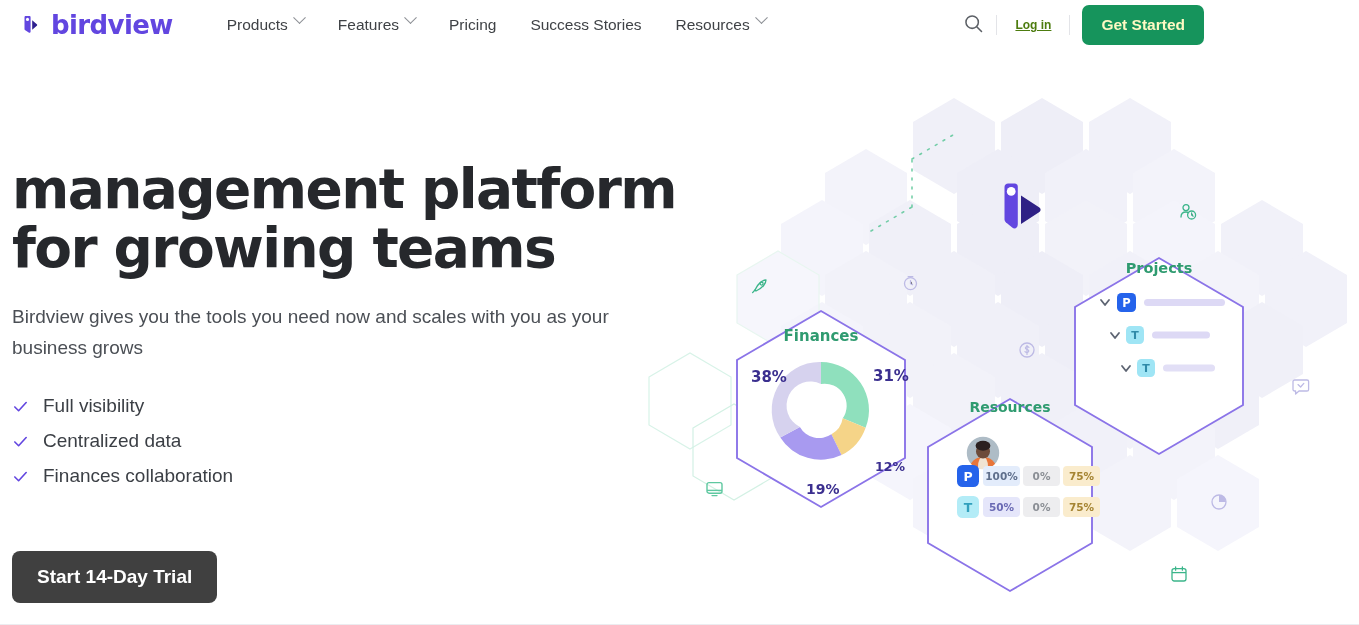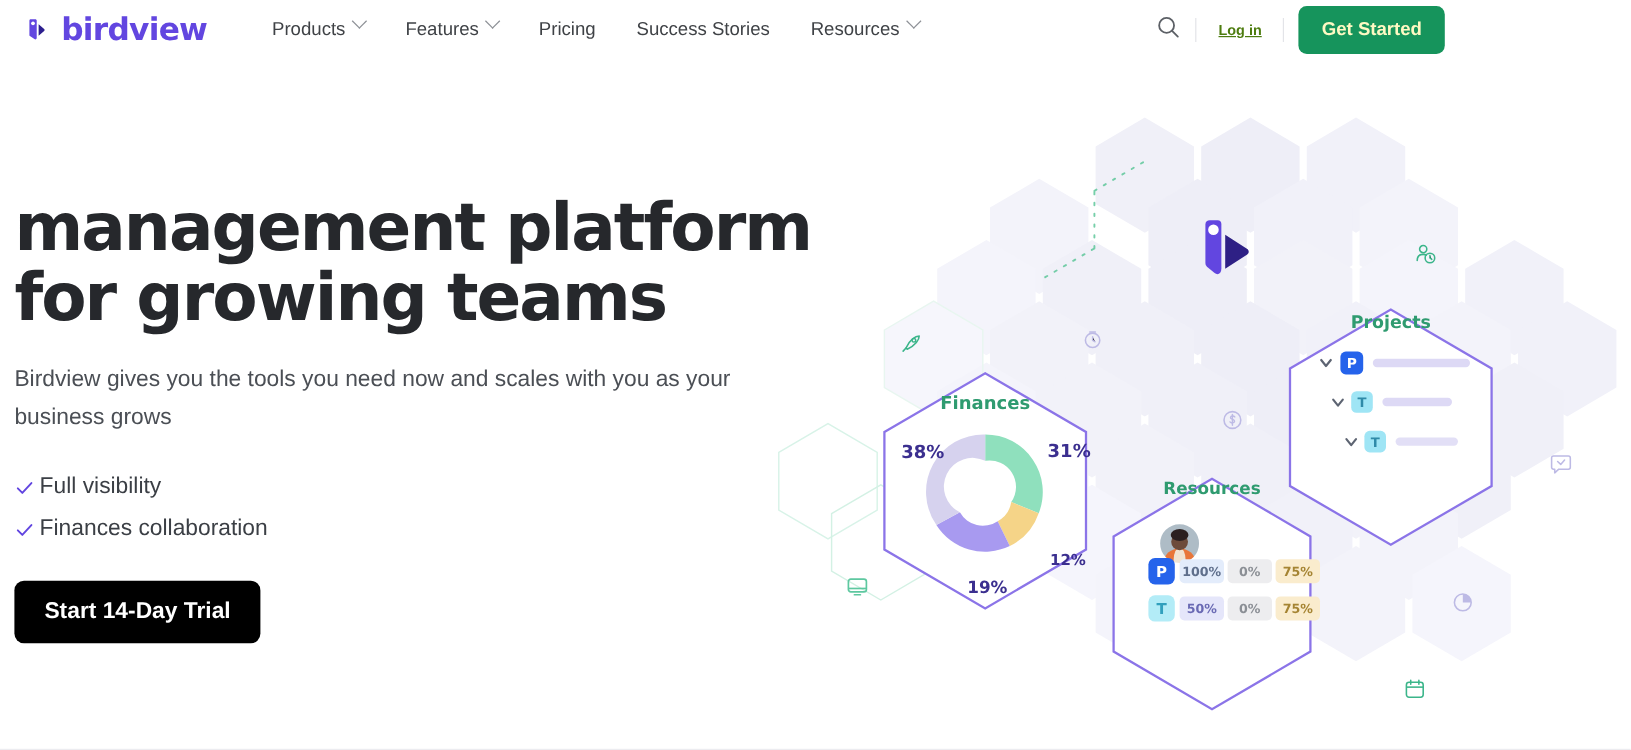--- a/index.html
+++ b/index.html
@@ -63,25 +63,25 @@
   h1.headline {
     font-family: "DejaVu Sans", sans-serif;
     font-size: 55px; line-height: 1.08; font-weight: 700;
     color: #26282c; letter-spacing: -1.6px; margin: 0;
   }
   .subcopy {
     margin-top: 22px; font-size: 19px; line-height: 1.65; color: #4b4f55;
     max-width: 665px;
   }
   .checklist { margin-top: 32px; display: flex; flex-direction: column; gap: 13px; }
-  .check-row { display: flex; align-items: center; gap: 4px; }
+  .check-row { display: flex; align-items: center; gap: 14px; }
   .check-ic { width: 17px; height: 17px; flex: 0 0 17px; }
   .check-label { font-size: 19px; color: #3b3f45; }
   .btn-trial {
-    margin-top: 32px; background: #000000; color: #fff; border: none;
+    margin-top: 64px; background: #404040; color: #fff; border: none;
     border-radius: 8px; font-size: 19px; font-weight: 600;
     padding: 15px 25px; cursor: pointer; display: inline-block;
   }
 
   
   .illus { position: absolute; left: 620px; top: 85px; width: 739px; height: 530px; z-index: 10; }
   .illus svg { display: block; }
 
   .bottom-rule {
     position: absolute; left: 0; bottom: 0; width: 1359px; height: 1px; background: #ececf0;
@@ -158,20 +158,28 @@
             </svg>
         </span>
         <span class="check-label">Full visibility</span>
       </div>
       <div class="check-row">
         <span class="check-ic">
           <svg width="17" height="17" viewBox="0 0 18 18">
               <polyline points="3,9.5 7,13.5 15,4.8" fill="none" stroke="#6246e0" stroke-width="1.7" stroke-linecap="round" stroke-linejoin="round"></polyline>
             </svg>
         </span>
+        <span class="check-label">Centralized data</span>
+      </div>
+      <div class="check-row">
+        <span class="check-ic">
+          <svg width="17" height="17" viewBox="0 0 18 18">
+              <polyline points="3,9.5 7,13.5 15,4.8" fill="none" stroke="#6246e0" stroke-width="1.7" stroke-linecap="round" stroke-linejoin="round"></polyline>
+            </svg>
+        </span>
         <span class="check-label">Finances collaboration</span>
       </div>
     </div>
 
     <button class="btn-trial">Start 14-Day Trial</button>
   </div>
 
   <div class="illus">
     <svg width="739" height="530" viewBox="0 0 739 530">
       <defs>

